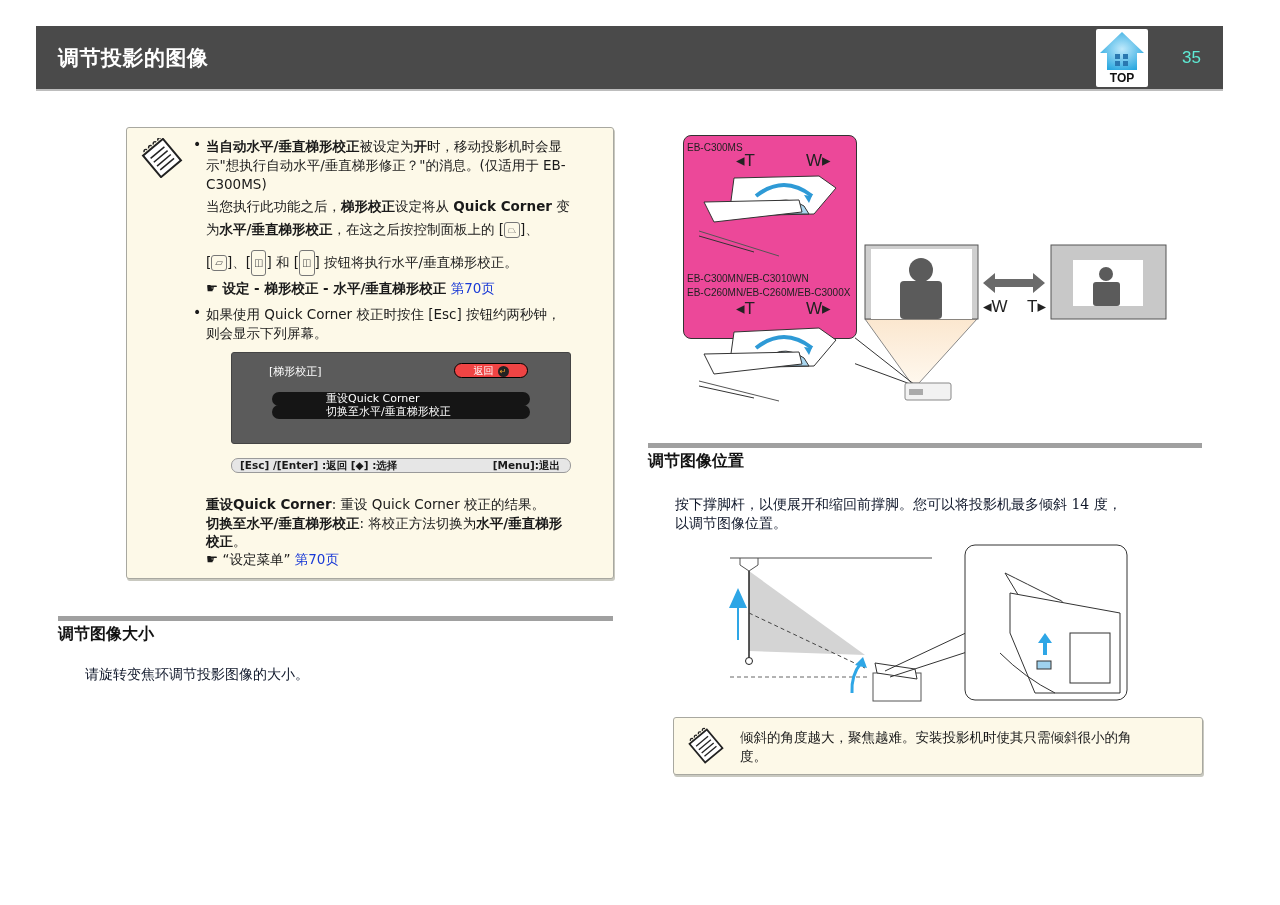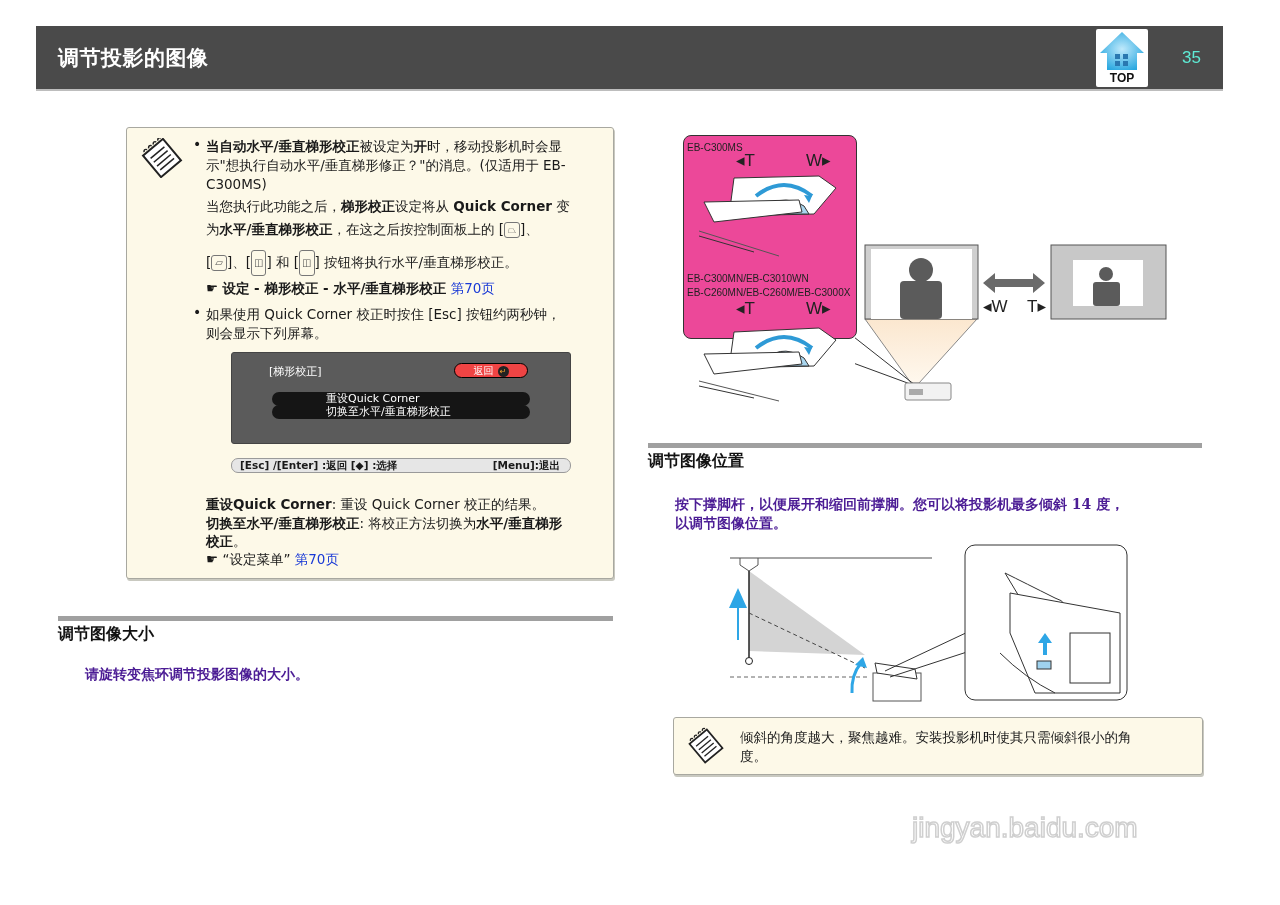--- a/index.html
+++ b/index.html
@@ -29,21 +29,21 @@
   .osd-title { position: absolute; left: 37px; top: 11px; font-size: 11px; color: #ffffff; }
   .osd-return { position: absolute; left: 222px; top: 10px; width: 74px; height: 15px; background: #ef4444; border: 1px solid #000000; border-radius: 8px; font-size: 10px; line-height: 13px; text-align: center; color: #fff; }
   .osd-return .ok { display: inline-block; width: 11px; height: 11px; border-radius: 50%; background: #222; color: #f3a22a; font-size: 8px; line-height: 11px; margin-left: 4px; vertical-align: middle; }
   .osd-row { position: absolute; left: 40px; width: 258px; height: 14px; background: #151515; border-radius: 7px; font-size: 11px; line-height: 14px; color: #fff; padding-left: 54px; }
   .osd-footer { position: absolute; left: 231px; top: 458px; width: 340px; height: 15px; background: #e6e6e6; border: 1px solid #9a9a9a; border-radius: 7px; font-size: 10.5px; line-height: 13px; color: #1a1a1a; }
   .osd-footer .l { position: absolute; left: 8px; font-weight: bold; }
   .osd-footer .r { position: absolute; right: 10px; font-weight: bold; }
 
   .section-rule { position: absolute; height: 5px; background: #a0a0a0; }
   .section-title { position: absolute; font-size: 16px; font-weight: bold; color: #111; }
-  .body-text { position: absolute; font-size: 14px; line-height: 20px; color: #4c1d95; font-family: "DejaVu Serif", "Liberation Serif", serif; font-weight: bold; }
+  .body-text { position: absolute; font-size: 14px; line-height: 20px; color: #0f172a; font-family: "DejaVu Serif", "Liberation Serif", serif; }
 
   .fig { position: absolute; }
   .fig-label { position: absolute; font-size: 10px; color: #222; white-space: nowrap; font-family: "Liberation Sans", sans-serif; }
   .fig-tw { position: absolute; font-size: 17px; color: #222; font-family: "Liberation Sans", sans-serif; }
 
   .watermark { position: absolute; left: 908px; top: 742px; width: 300px; height: 115px; pointer-events: none; }
   .wm-big { position: absolute; left: 2px; top: 0; font-size: 50px; font-weight: bold; color: rgba(255,255,255,0.9); -webkit-text-stroke: 2px #cfcfcf; letter-spacing: 3px; font-family: "Liberation Sans", sans-serif; }
   .wm-small { position: absolute; left: 4px; top: 70px; font-size: 28px; color: rgba(255,255,255,0.9); -webkit-text-stroke: 1.5px #cfcfcf; font-family: "Liberation Sans", sans-serif; }
 </style>
 </head>
@@ -205,14 +205,13 @@
       <line x1="14" y1="18" x2="32" y2="18" stroke="#222" stroke-width="1.5"></line>
       <line x1="14" y1="23" x2="32" y2="23" stroke="#222" stroke-width="1.5"></line>
       <line x1="14" y1="28" x2="32" y2="28" stroke="#222" stroke-width="1.5"></line>
     </g>
   </svg>
 </div>
 <div class="txt" style="left:740px;top:728px;text-align:right;">倾斜的角度越大，聚焦越难。安装投影机时使其只需倾斜很小的角</div>
 <div class="txt" style="left:740px;top:747px;">度。</div>
 
 <div class="watermark">
-  <div class="wm-small">jingyan.baidu.com</div>
 </div>
 
 </body></html>

